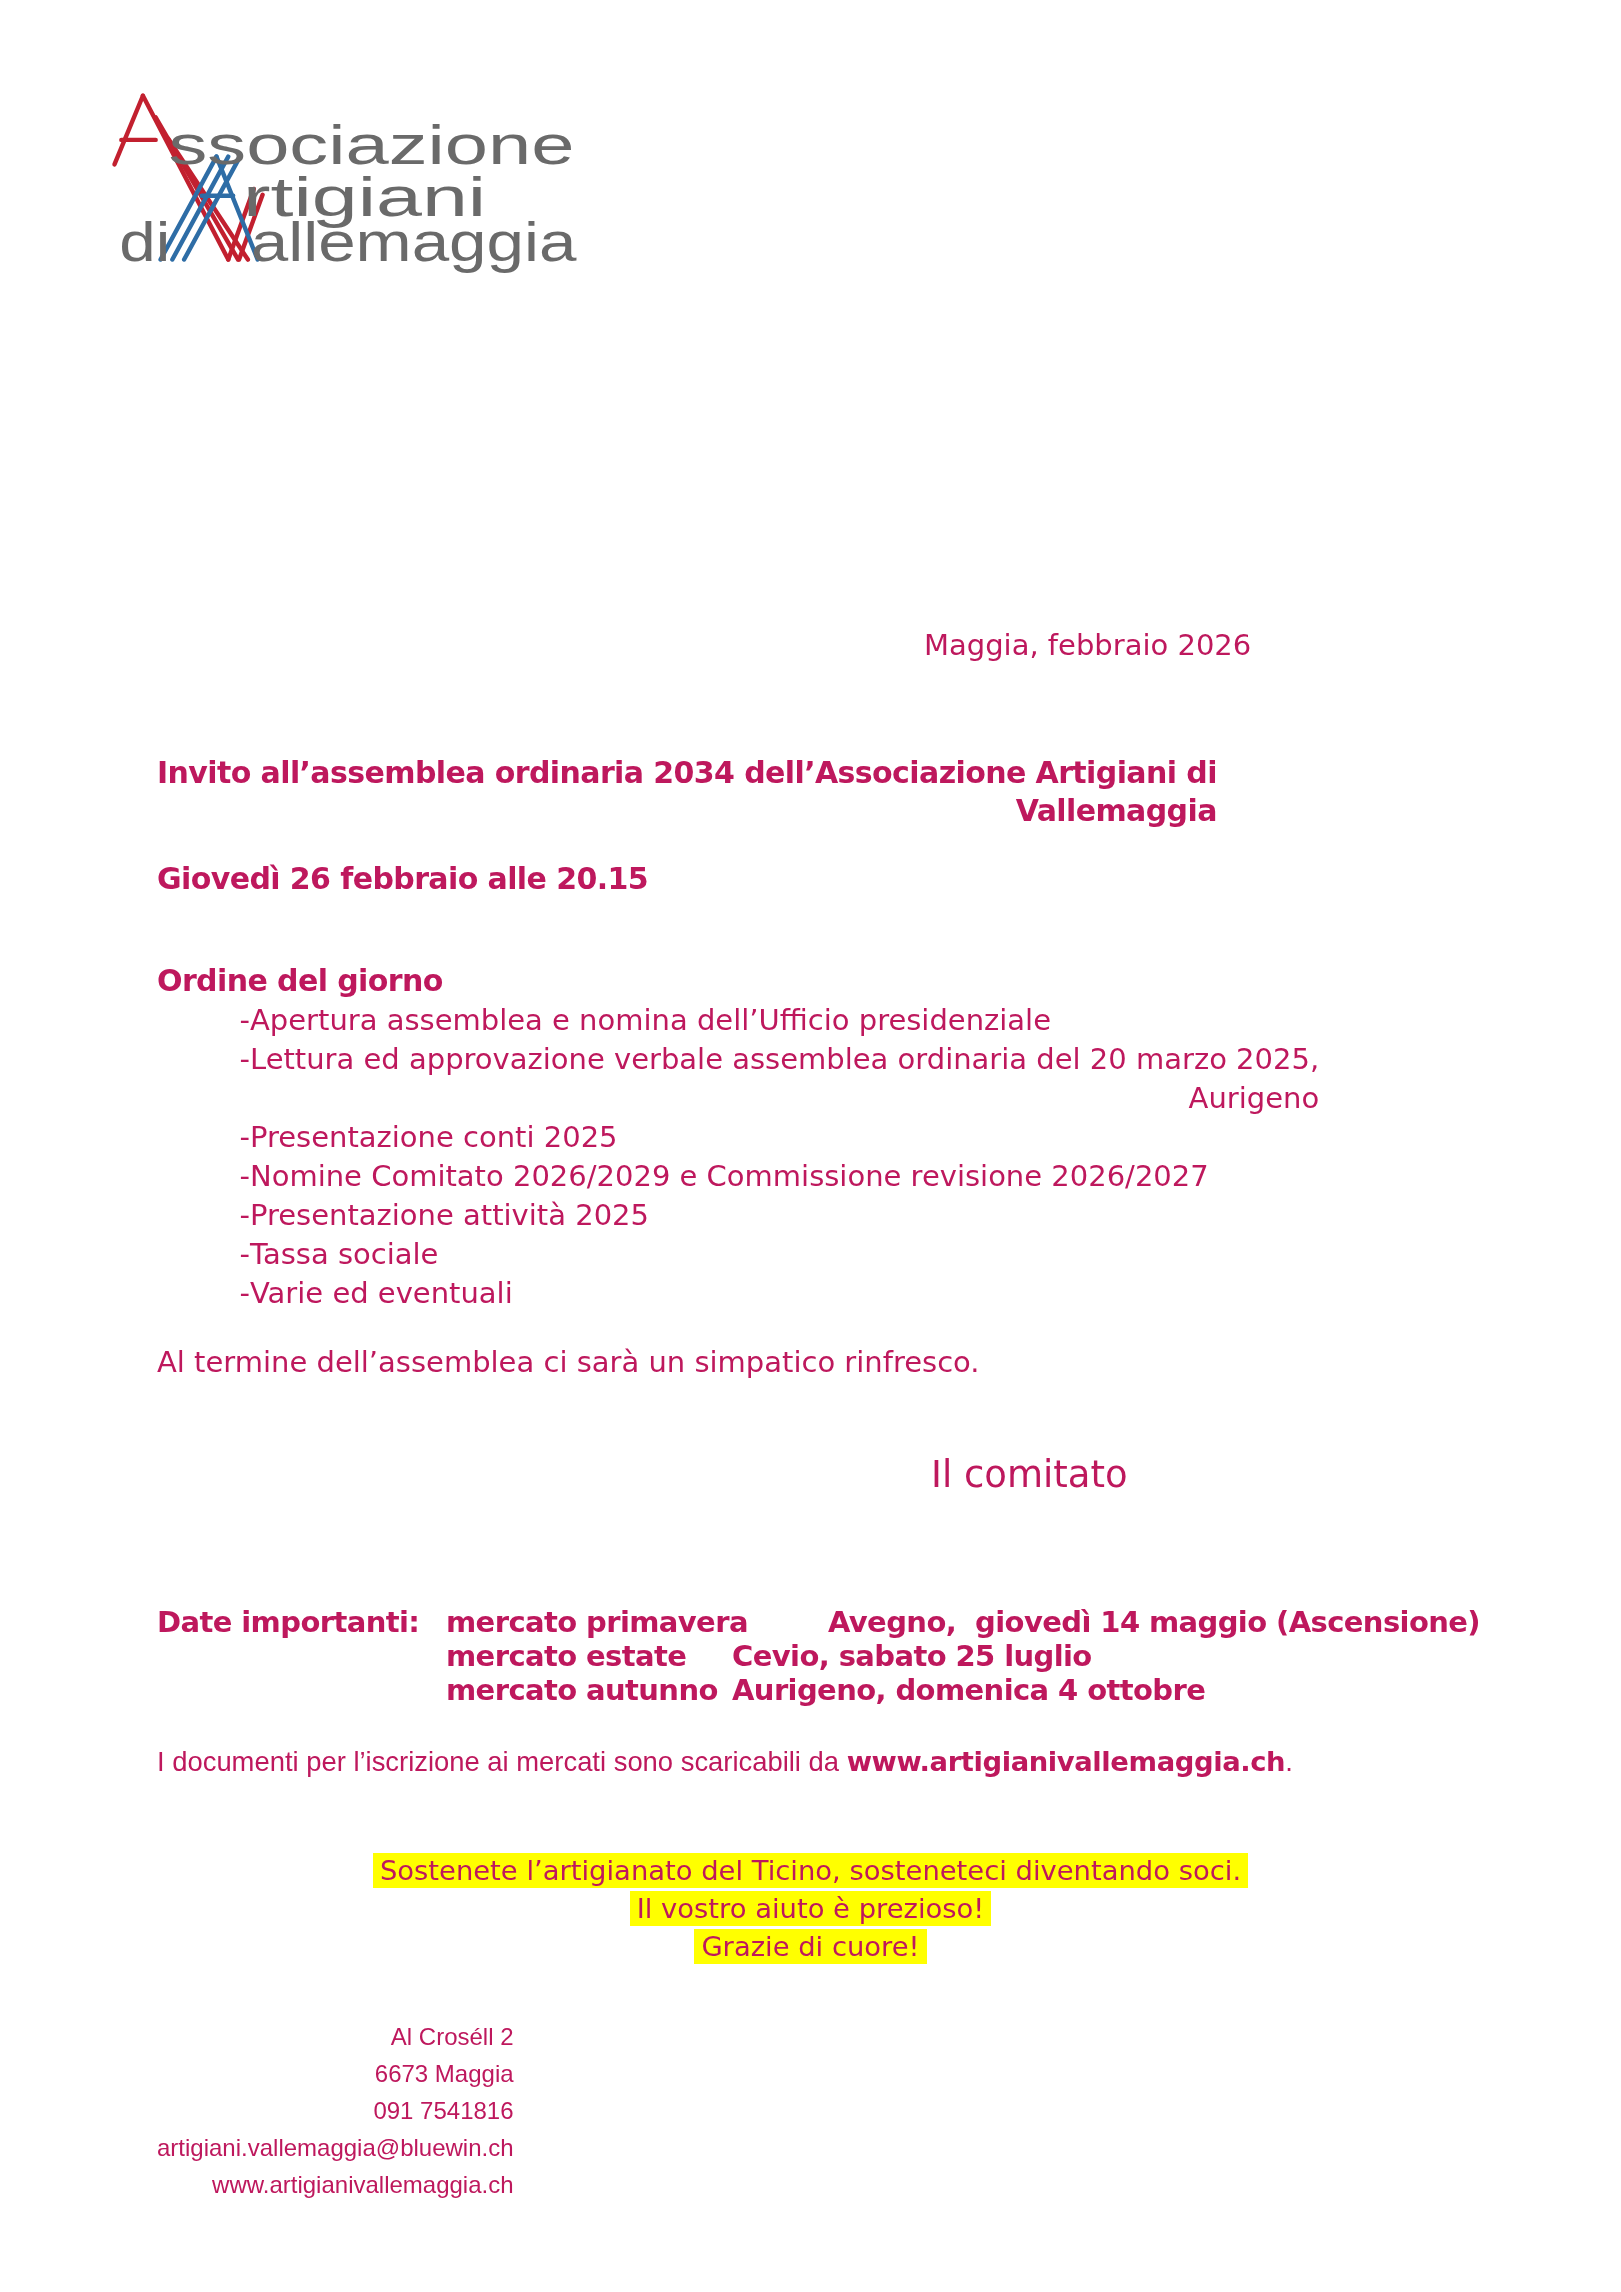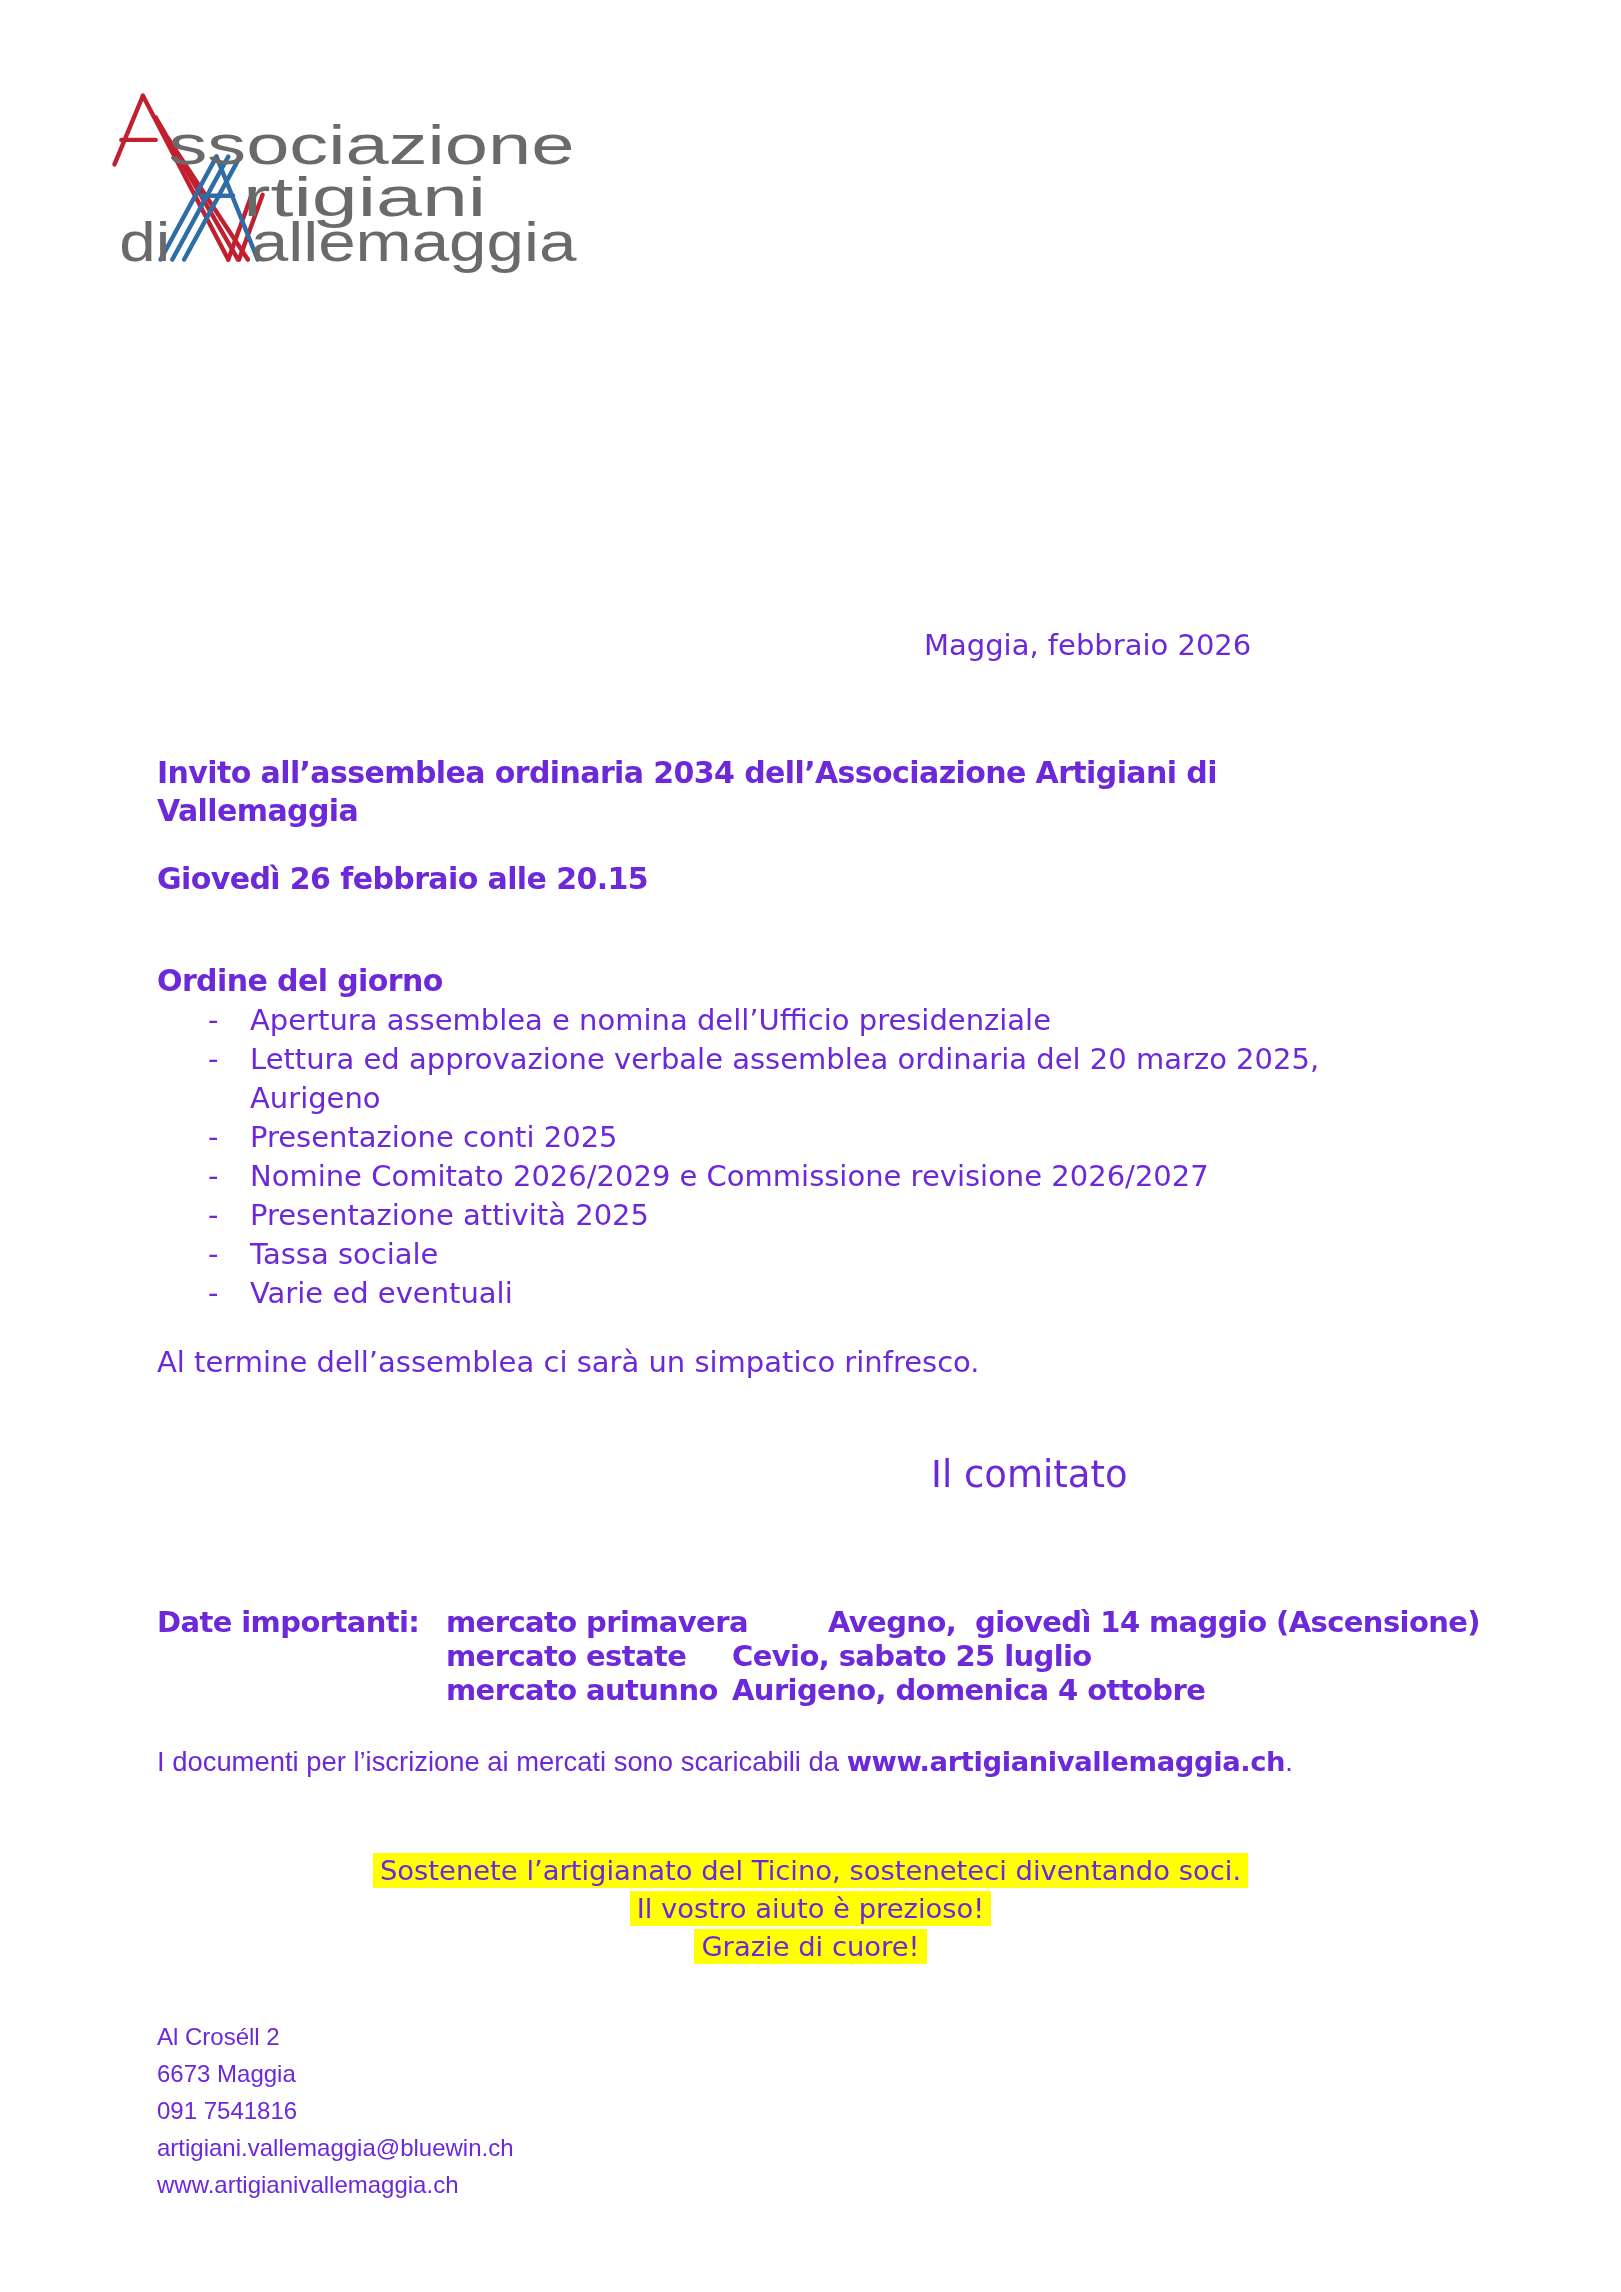--- a/index.html
+++ b/index.html
@@ -1,25 +1,25 @@
 <!DOCTYPE html>
 <html><head>
 <meta charset="utf-8">
 <style>
   html,body{margin:0;padding:0;background:#e8e8e8;}
   .page{
     position:relative;
     width:1621px;height:2293px;
     background:#ffffff;
     font-family:"DejaVu Sans",sans-serif;
-    color:#6d28d9;
+    color:#be185d;
     overflow:hidden;
     margin:0 auto;
   }
-  .abs{position:absolute;}
+  .abs{position:absolute;text-align:right;}
   .bold{font-weight:bold;letter-spacing:-0.6px;}
   .logo-svg{position:absolute;left:88px;top:78px;width:510px;height:216px;}
   .date-line{left:924px;top:628px;font-size:29px;}
   .title{left:157px;top:754px;font-size:30px;line-height:38px;}
   .meeting{left:157px;top:859px;font-size:30px;line-height:39px;}
   .agenda-heading{left:157px;top:963px;font-size:30px;}
   .agenda{left:157px;top:1001px;font-size:29px;line-height:39px;}
   .agenda-item{display:flex;}
   .agenda-dash{width:42px;padding-left:51px;flex:none;}
   .agenda-text{white-space:pre-line;}

